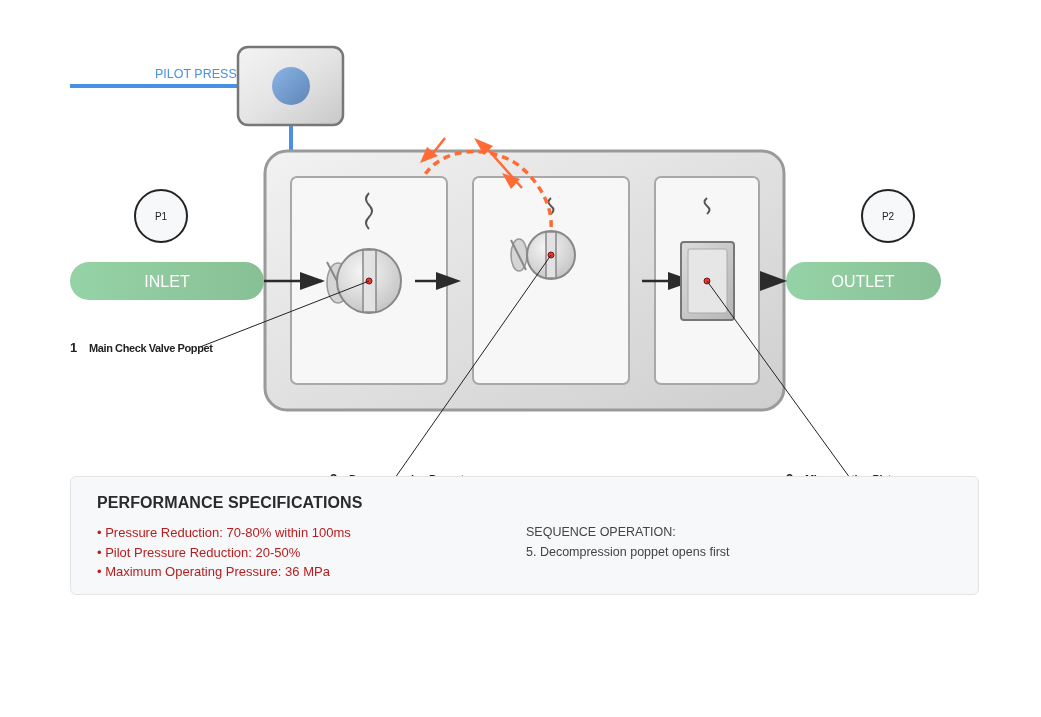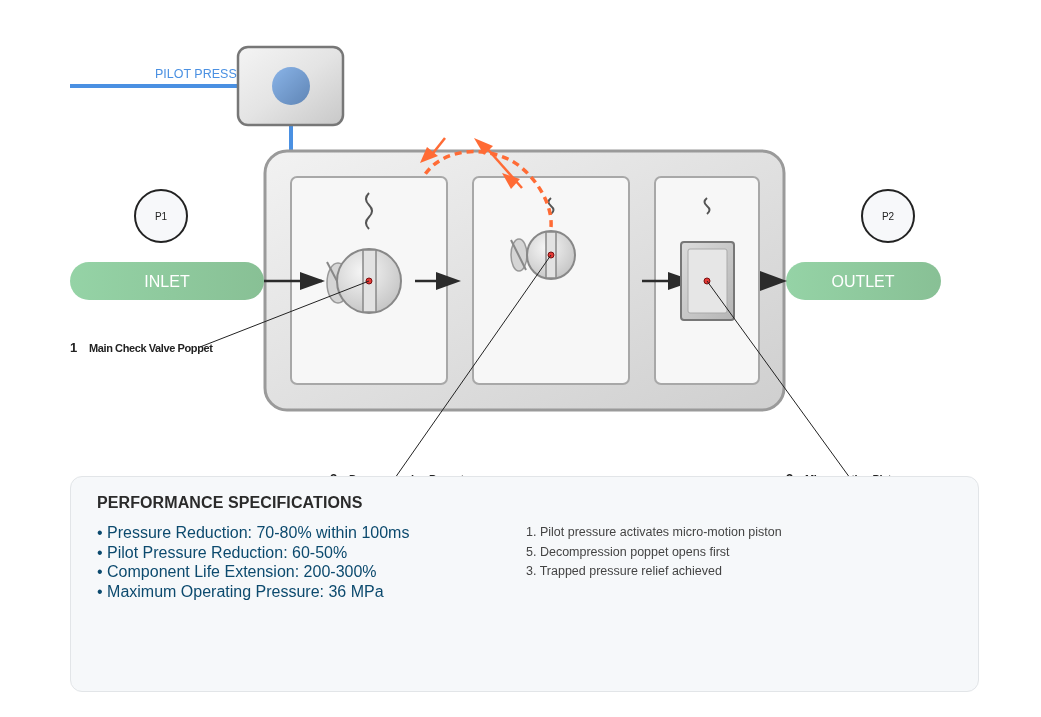--- a/index.html
+++ b/index.html
@@ -1,29 +1,29 @@
 <!DOCTYPE html>
 <html><head>
   <meta charset="utf-8">
   <style>
     html, body { margin: 0; padding: 0; background: #ffffff; }
     body { width: 1041px; height: 717px; position: relative; overflow: hidden;
            font-family: "Liberation Sans", sans-serif; }
     #diagram { position: absolute; left: 0; top: 0; width: 1041px; height: 717px; }
     .specs-panel {
-      position: absolute; left: 70px; top: 476px; width: 909px; height: 216px;
-      background: #f6f8fa; border: 1px solid #e2e5e8; border-radius: 12px;
+      position: absolute; left: 70px; top: 476px; width: 909px; height: 119px;
+      background: #f6f8fa; border: 1px solid #e2e5e8; border-radius: 6px;
       box-sizing: border-box;
     }
     .specs-title {
       position: absolute; left: 26px; top: 17px; margin: 0;
       font-size: 16px; font-weight: bold; color: #2b2b2b; letter-spacing: 0.1px;
     }
     .specs-list { position: absolute; left: 26px; top: 46px; margin: 0; padding: 0; list-style: none; }
-    .specs-list li { font-size: 16px; color: #0c4a6e; height: 19.5px; line-height: 19.5px; white-space: nowrap; }
+    .specs-list li { font-size: 13px; color: #b91c1c; height: 19.5px; line-height: 19.5px; white-space: nowrap; }
     .seq-block { position: absolute; left: 455px; top: 46px; }
     .seq-title { font-size: 12.5px; color: #444; height: 19.5px; line-height: 19.5px; }
     .seq-list { margin: 0; padding: 0; list-style: none; }
     .seq-list li { font-size: 12.5px; color: #444; height: 19.5px; line-height: 19.5px; white-space: nowrap; }
     svg text { font-family: "Liberation Sans", sans-serif; }
   </style>
 </head>
 <body>
 
 <svg id="diagram" viewBox="0 0 1041 717" xmlns="http://www.w3.org/2000/svg">
@@ -149,24 +149,22 @@
   <g>
     <text x="786" y="483" font-size="13" font-weight="bold" fill="#222">3</text>
     <text x="805" y="483" font-size="11" font-weight="bold" fill="#222" letter-spacing="-0.4">Micro-motion Piston</text>
   </g>
 </svg>
 
 <div class="specs-panel">
   <h2 class="specs-title">PERFORMANCE SPECIFICATIONS</h2>
   <ul class="specs-list">
     <li>• Pressure Reduction: 70-80% within 100ms</li>
-    <li>• Pilot Pressure Reduction: 60-50%</li>
-    <li>• Component Life Extension: 200-300%</li>
+    <li>• Pilot Pressure Reduction: 20-50%</li>
     <li>• Maximum Operating Pressure: 36 MPa</li>
   </ul>
   <div class="seq-block">
+    <div class="seq-title">SEQUENCE OPERATION:</div>
     <ul class="seq-list">
-      <li>1. Pilot pressure activates micro-motion piston</li>
       <li>5. Decompression poppet opens first</li>
-      <li>3. Trapped pressure relief achieved</li>
     </ul>
   </div>
 </div>
 
 </body></html>

